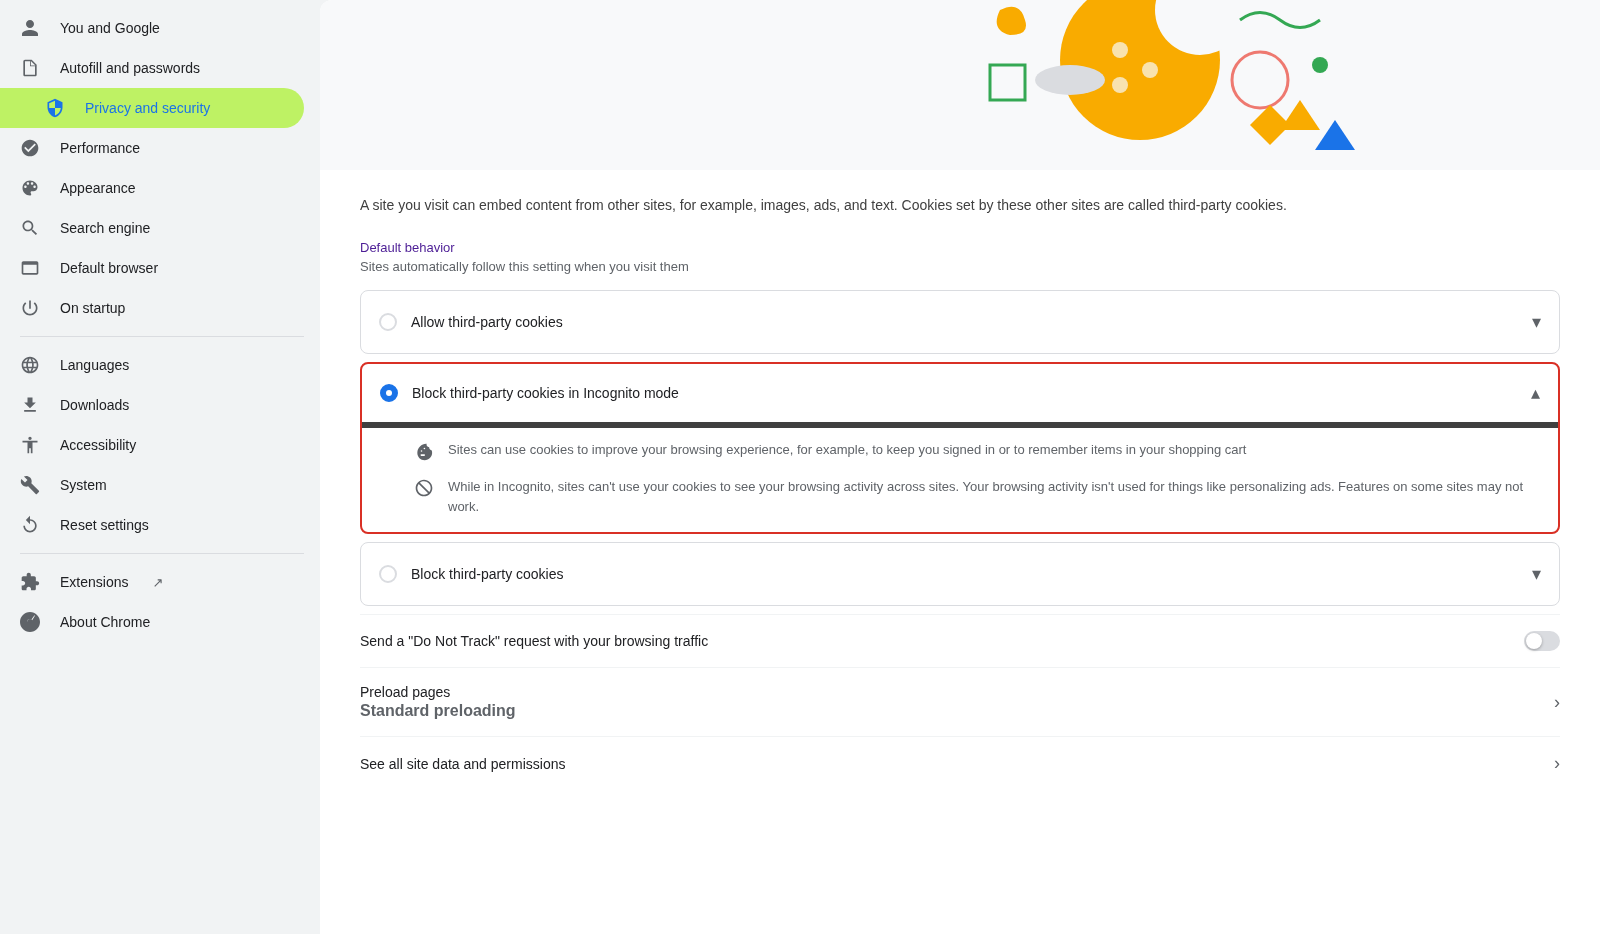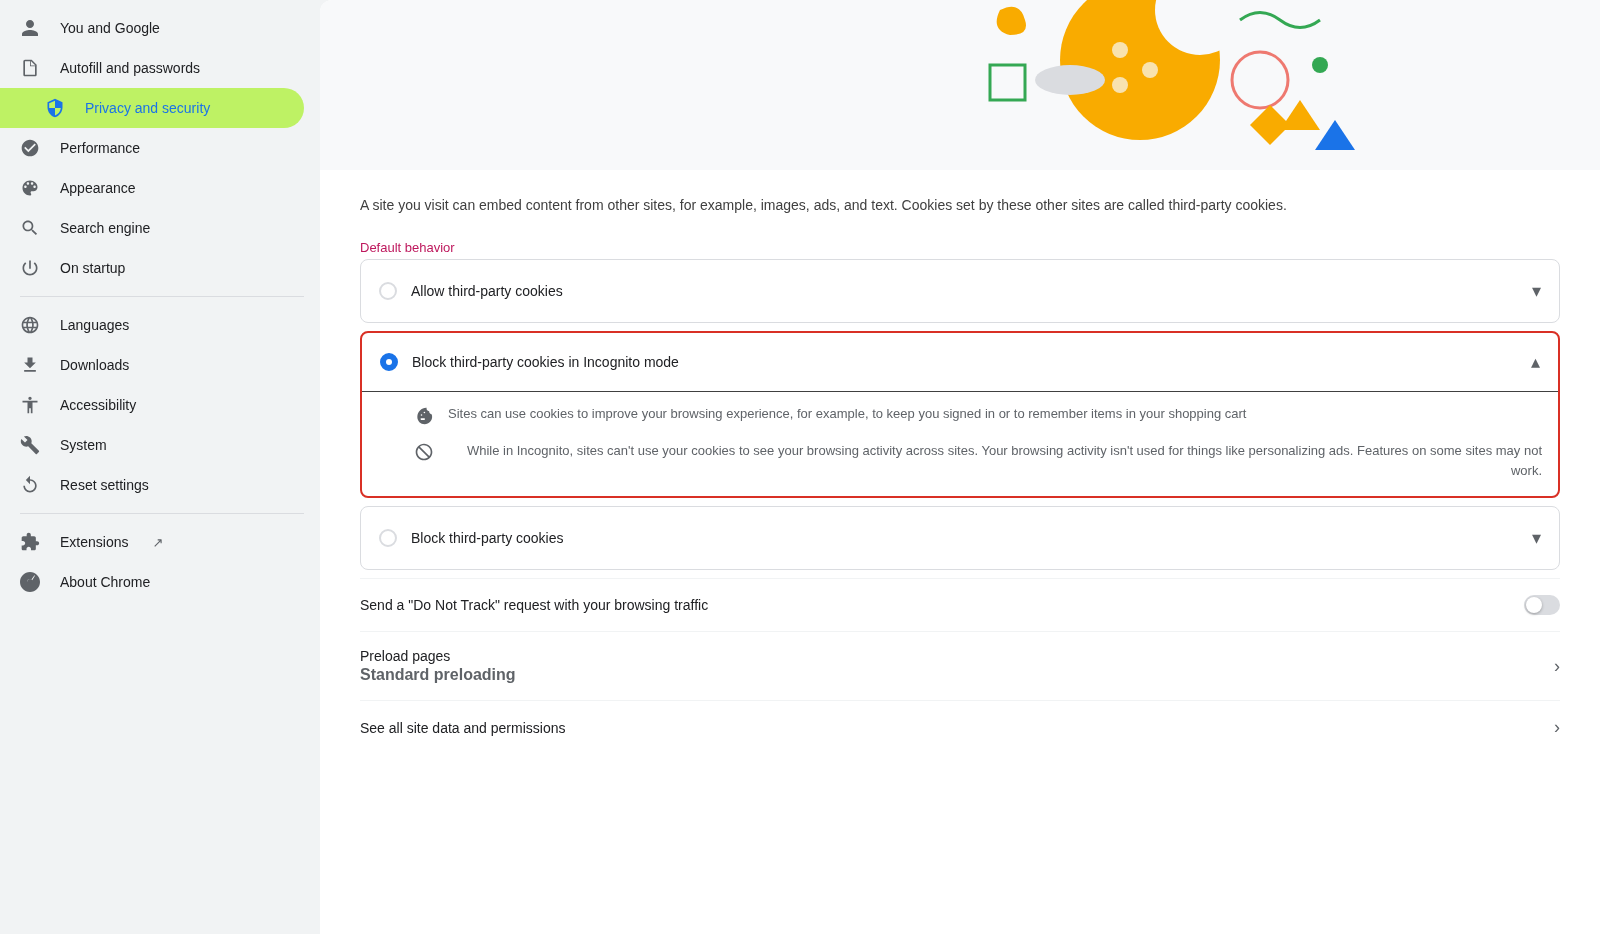--- a/index.html
+++ b/index.html
@@ -88,21 +88,21 @@
     .description-text {
       color: #404040;
       font-size: 14px;
       line-height: 1.6;
       margin-bottom: 24px;
     }
 
     .section-label {
       font-size: 13px;
       font-weight: 500;
-      color: #be185d;
+      color: #4c1d95;
       margin-bottom: 4px;
     }
 
     .section-sublabel {
       font-size: 13px;
       color: #5f6368;
       margin-bottom: 16px;
     }
 
     
@@ -157,22 +157,21 @@
     }
 
     .chevron-icon {
       color: #5f6368;
       font-size: 18px;
     }
 
     
     .expanded-details {
       padding: 12px 16px 16px 52px;
-      border-top: 1px solid #404040;
-      text-align: right;
+      border-top: 6px solid #404040;
     }
 
     .detail-item {
       display: flex;
       gap: 14px;
       align-items: flex-start;
       margin-bottom: 16px;
     }
     .detail-item:last-child { margin-bottom: 0; }
 
@@ -298,20 +297,28 @@
 
   <div class="sidebar-item">
     <span class="icon">
       <svg width="20" height="20" viewBox="0 0 24 24" fill="currentColor">
           <path d="M15.5 14h-.79l-.28-.27C15.41 12.59 16 11.11 16 9.5 16 5.91 13.09 3 9.5 3S3 5.91 3 9.5 5.91 16 9.5 16c1.61 0 3.09-.59 4.23-1.57l.27.28v.79l5 4.99L20.49 19l-4.99-5zm-6 0C7.01 14 5 11.99 5 9.5S7.01 5 9.5 5 14 7.01 14 9.5 11.99 14 9.5 14z"></path>
         </svg>
     </span>
     <span>Search engine</span>
   </div>
 
+  <div class="sidebar-item">
+    <span class="icon">
+      <svg width="20" height="20" viewBox="0 0 24 24" fill="currentColor">
+          <path d="M20 4H4c-1.1 0-2 .9-2 2v12c0 1.1.9 2 2 2h16c1.1 0 2-.9 2-2V6c0-1.1-.9-2-2-2zm0 14H4V8h16v10z"></path>
+        </svg>
+    </span>
+    <span>Default browser</span>
+  </div>
 
   <div class="sidebar-item">
     <span class="icon">
       <svg width="20" height="20" viewBox="0 0 24 24" fill="currentColor">
           <path d="M13 3h-2v10h2V3zm4.83 2.17l-1.42 1.42C17.99 7.86 19 9.81 19 12c0 3.87-3.13 7-7 7s-7-3.13-7-7c0-2.19 1.01-4.14 2.58-5.42L6.17 5.17C4.23 6.82 3 9.26 3 12c0 4.97 4.03 9 9 9s9-4.03 9-9c0-2.74-1.23-5.18-3.17-6.83z"></path>
         </svg>
     </span>
     <span>On startup</span>
   </div>
 
@@ -418,20 +425,21 @@
       <path d="M440 10 Q460 0 465 20 Q470 35 450 35 Q430 30 440 10" fill="#f9ab00"></path>
     </svg>
   </div>
 
   <div class="content-body">
 
     <p class="description-text">A site you visit can embed content from other sites, for example, images, ads, and text. Cookies set by these other sites are called third-party cookies.</p>
 
     <div>
       <p class="section-label">Default behavior</p>
+      <p class="section-sublabel">Sites automatically follow this setting when you visit them</p>
     </div>
 
     <div class="radio-option">
       <div class="radio-left">
         <div class="radio-circle"></div>
         <span class="radio-label">Allow third-party cookies</span>
       </div>
       <span class="chevron-icon">▾</span>
     </div>
 

